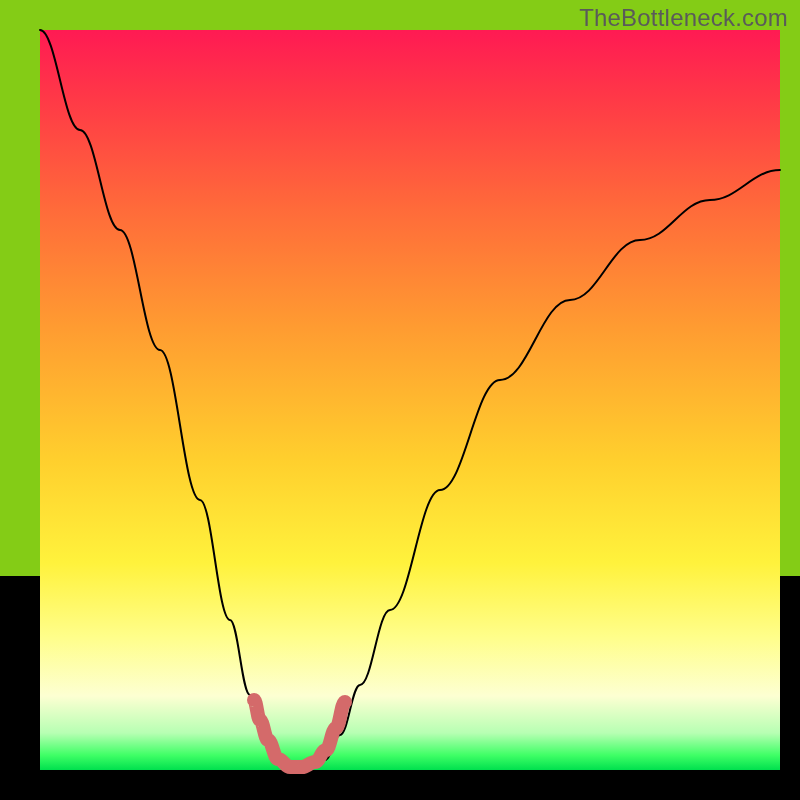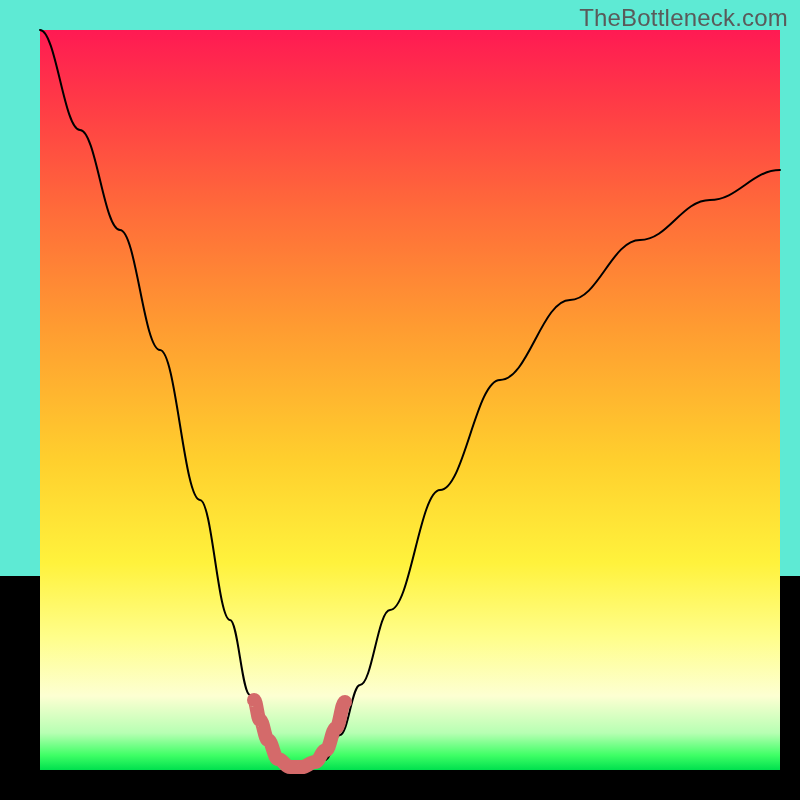--- a/index.html
+++ b/index.html
@@ -10,21 +10,21 @@
     background: #000;
     overflow: hidden;
     font-family: Arial, Helvetica, sans-serif;
   }
   .frame {
     position: absolute;
     left: 0;
     top: 0;
     width: 800px;
     height: 576px;
-    background: #5eead4;
+    background: #84cc16;
   }
   .plot-wrap {
     position: absolute;
     left: 40px;
     top: 30px;
     width: 740px;
     height: 740px;
   }
   .plot-bg {
     position: absolute;

